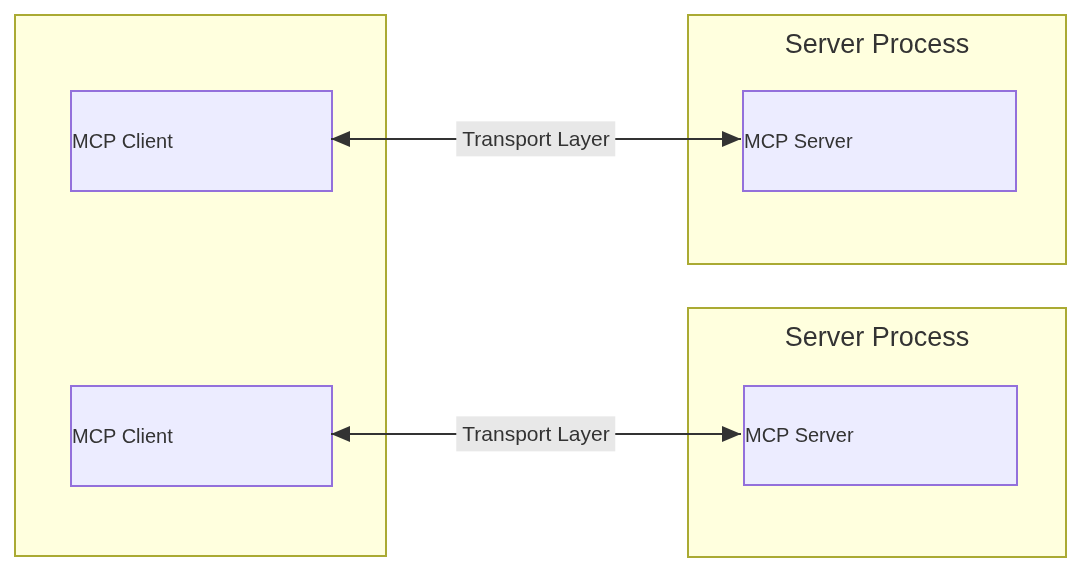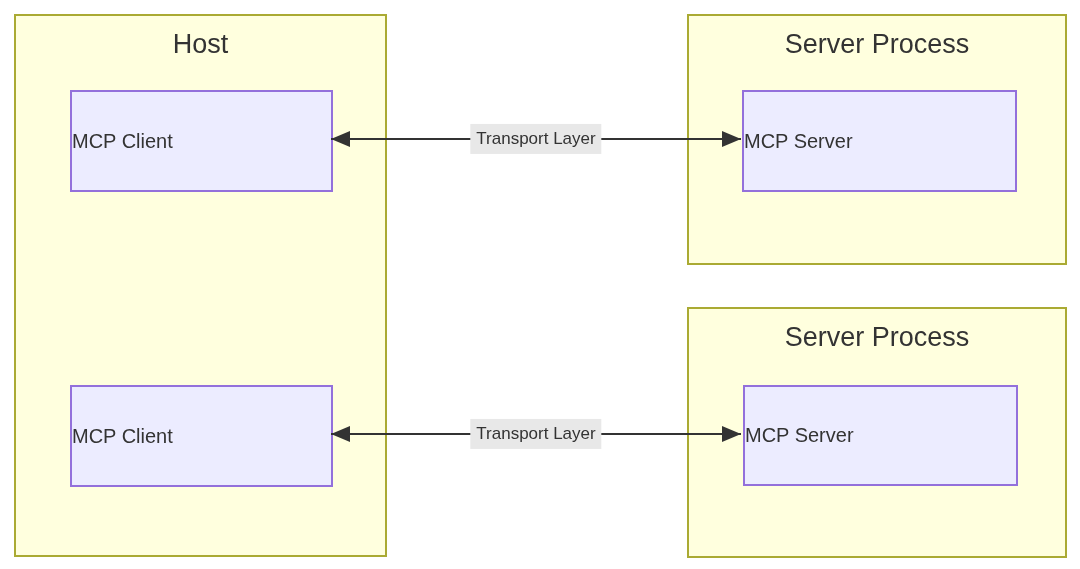--- a/index.html
+++ b/index.html
@@ -71,33 +71,32 @@
     border-bottom: 8px solid transparent;
   }
   .arrowhead.left  { left: 0;  border-right: 19px solid var(--edge-stroke); }
   .arrowhead.right { right: 0; border-left: 19px solid var(--edge-stroke); }
   .edge-label {
     position: absolute;
     left: 50%; top: 0;
     transform: translate(-50%, -50%);
     background: var(--edge-label-bg);
     padding: 4px 6px;
-    font-size: 17px;
+    font-size: 21px;
     line-height: 1.3;
     white-space: nowrap;
     color: var(--text);
   }
 </style>
 </head>
 <body>
 
 <div class="canvas">
 
   <div class="container host">
-    <div class="container-title">Host</div>
     <div class="node client1">
       <span>MCP Client</span>
     </div>
     <div class="node client2">
       <span>MCP Client</span>
     </div>
   </div>
 
   <div class="container sp1">
     <div class="container-title">Server Process</div>

